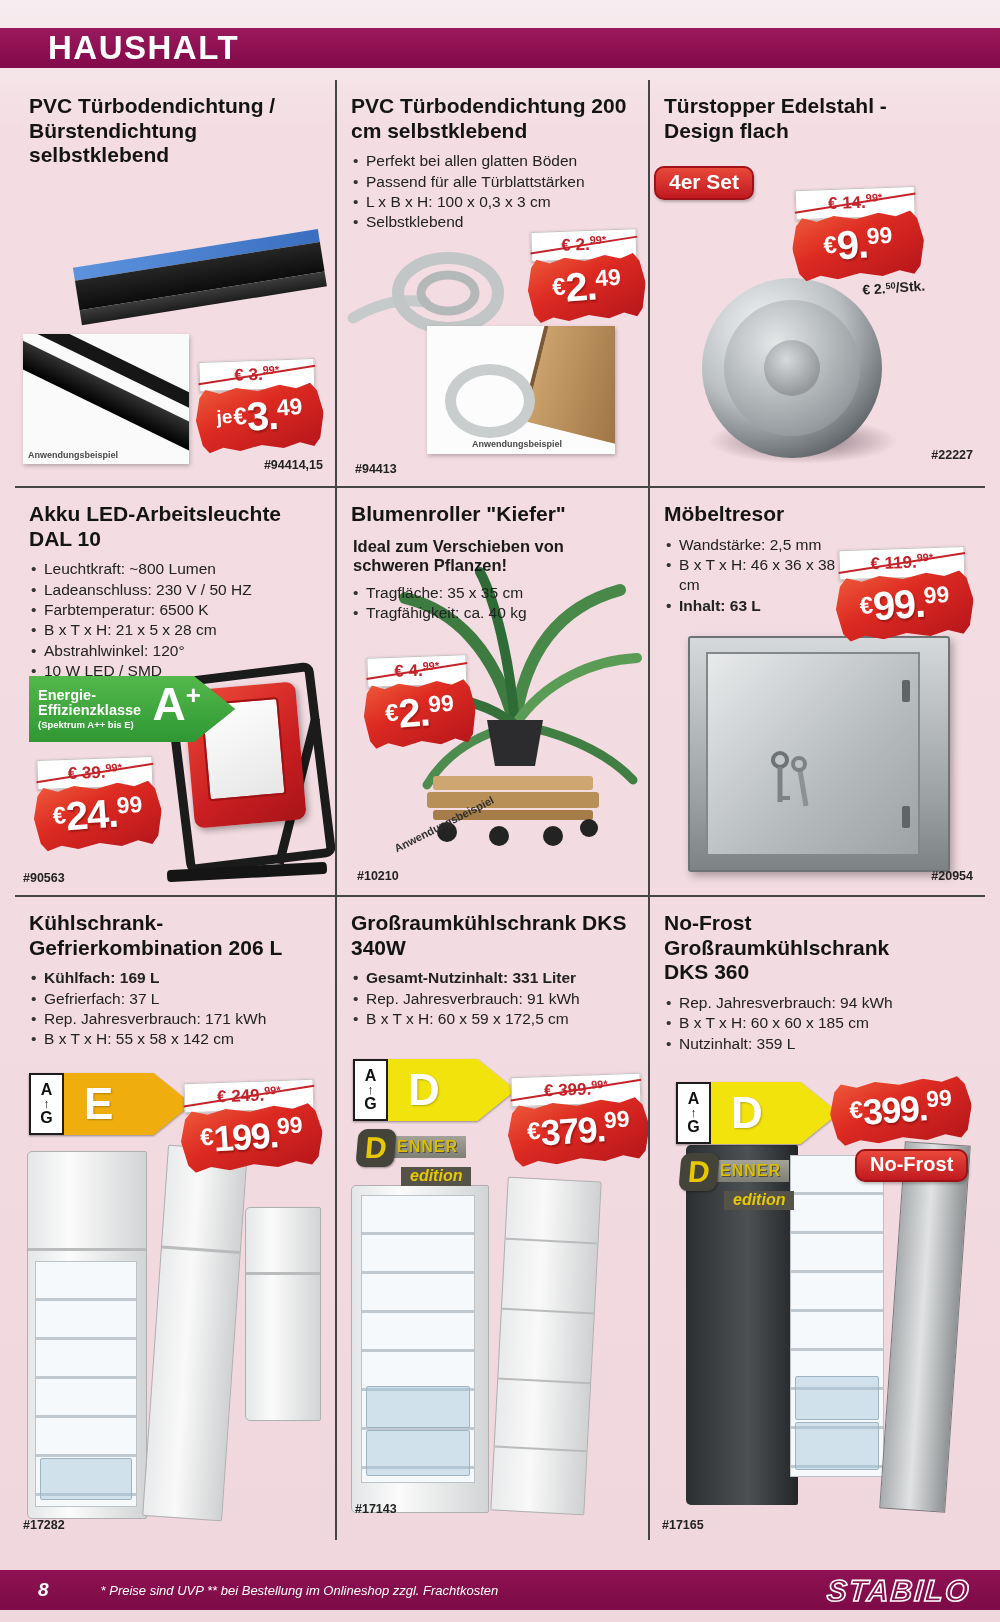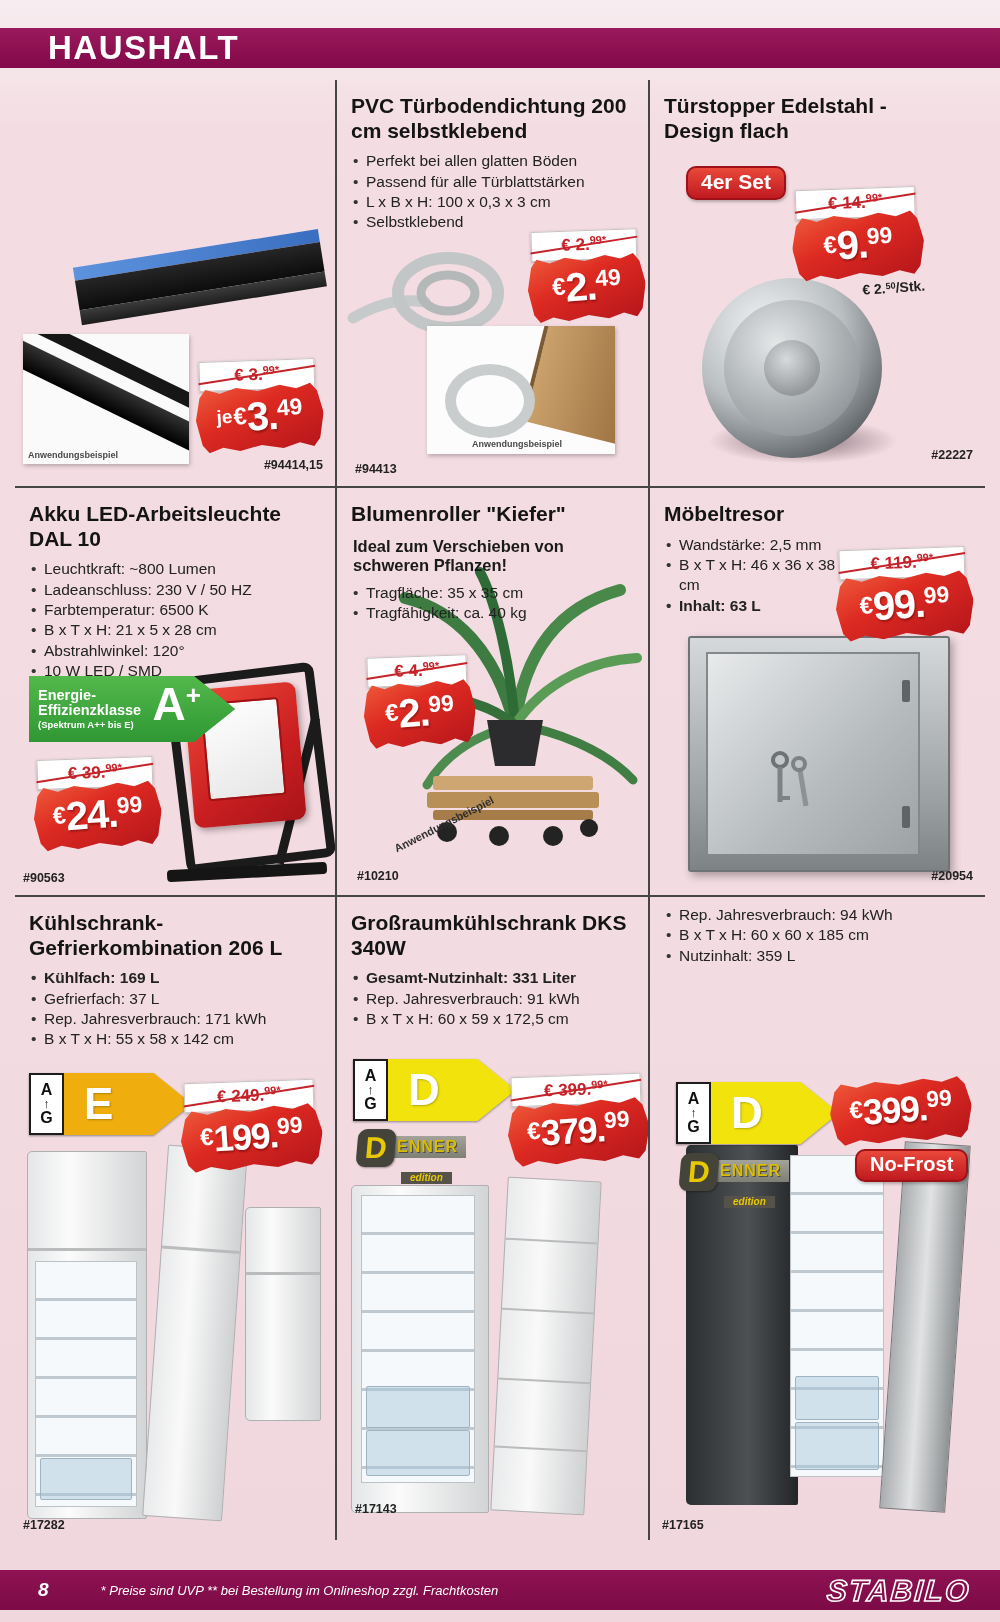--- a/index.html
+++ b/index.html
@@ -66,21 +66,21 @@
   .grade-arrow{width:108px;margin-left:0;clip-path:polygon(0 0,70% 0,100% 50%,70% 100%,0 100%);
                display:flex;align-items:center;padding-left:20px;color:#fff;font-size:44px;font-weight:800;
                text-shadow:1px 1px 2px rgba(0,0,0,.25);}
   
   .denner{position:absolute;z-index:6;width:112px;}
   .den-row{display:flex;align-items:flex-start;}
   .den-d{width:38px;height:38px;background:#44443a;border-radius:9px;color:#e8c800;font-size:30px;font-weight:800;
          display:flex;align-items:center;justify-content:center;transform:skewX(-5deg);box-shadow:1px 1px 2px rgba(0,0,0,.35);}
   .den-rest{margin-left:-6px;margin-top:7px;background:linear-gradient(180deg,#a3a39a,#7f7f76);color:#d8bd00;
             font-weight:800;font-size:16px;letter-spacing:1px;padding:2px 8px;text-shadow:1px 1px 0 #4c4a42;}
-  .den-sub{margin:-3px 12px 0 44px;background:#55524a;color:#e8c800;font-size:10px;font-weight:800;font-style:italic;
+  .den-sub{margin:-3px 12px 0 44px;background:#55524a;color:#e8c800;font-size:16px;font-weight:800;font-style:italic;
            padding:0 9px 1px;display:inline-block;}
   .caption{font-size:9px;color:#4a4a4a;font-weight:600;}
   
   .art{position:absolute;z-index:1;}
   
   .p1-photo1{left:62px;top:168px;width:248px;height:72px;transform:rotate(-9deg);}
   .p1-photo1 .blue{height:13px;background:linear-gradient(90deg,#5d93dd,#3a6fc0);}
   .p1-photo1 .blk{height:30px;background:linear-gradient(180deg,#262626,#0c0c0c);}
   .p1-photo1 .base{height:15px;background:linear-gradient(180deg,#3c3c3c,#1d1d1d);}
   .p1-photo2{left:8px;top:254px;width:166px;height:130px;background:#fbfafa;box-shadow:1px 2px 4px rgba(0,0,0,.25);overflow:hidden;}
@@ -139,20 +139,21 @@
 
 <div class="page">
 
   <div class="hdrbar">
     <h1>HAUSHALT</h1>
   </div>
 
   <div class="grid">
 
     <div class="cell bR bB">
+      <div class="title">PVC Türbodendichtung / Bürstendichtung selbstklebend</div>
       <div class="art p1-photo1">
         <div class="blue"></div>
           <div class="blk"></div>
           <div class="base"></div>
       </div>
       <div class="art p1-photo2">
         <div class="bar1"></div>
           <div class="bar2"></div>
         <span class="caption">Anwendungsbeispiel</span>
       </div>
@@ -185,21 +186,21 @@
       </div>
       <div class="tag" style="left:190px;top:150px;width:118px;">
         <span class="old"><span>€ 2.</span><span class="sup">99*</span></span>
         <span class="new"><span class="cur">€</span><span class="main">2.</span><span class="sup">49</span></span>
       </div>
       <div class="article" style="left:18px;bottom:10px;">#94413</div>
     </div>
 
     <div class="cell bB">
       <div class="title" style="width:250px;">Türstopper Edelstahl - Design flach</div>
-      <div class="badge-red" style="left:36px;top:86px;">4er Set</div>
+      <div class="badge-red" style="left:4px;top:86px;">4er Set</div>
       <div class="tag" style="left:142px;top:108px;width:132px;">
         <span class="old"><span>€ 14.</span><span class="sup">99*</span></span>
         <span class="new"><span class="cur">€</span><span class="main">9.</span><span class="sup">99</span></span>
         <div class="unit"><span>€ 2.</span><span class="sup">50</span><span>/Stk.</span></div>
       </div>
       <div class="art p3-stopper">
         <div class="p3-shadow"></div>
           <div class="p3-c1"></div>
           <div class="p3-c2"></div>
           <div class="p3-c3"></div>
@@ -378,20 +379,21 @@
           <div class="fr-line" style="top:60px;height:2px;"></div>
           <div class="fr-line" style="top:130px;height:2px;"></div>
           <div class="fr-line" style="top:200px;height:2px;"></div>
           <div class="fr-line" style="top:268px;height:2px;"></div>
         </div>
       </div>
       <div class="article" style="left:18px;bottom:24px;">#17143</div>
     </div>
 
     <div class="cell">
+      <div class="title" style="width:260px;">No-Frost Großraumkühlschrank DKS 360</div>
       <ul class="bullets">
         <li>Rep. Jahresverbrauch: 94 kWh</li>
         <li>B x T x H: 60 x 60 x 185 cm</li>
         <li>Nutzinhalt: 359 L</li>
       </ul>
       <div class="energy-mini" style="left:26px;top:185px;">
         <div class="ag">
           <span>A</span>
           <span class="mid">↑</span>
           <span>G</span>

